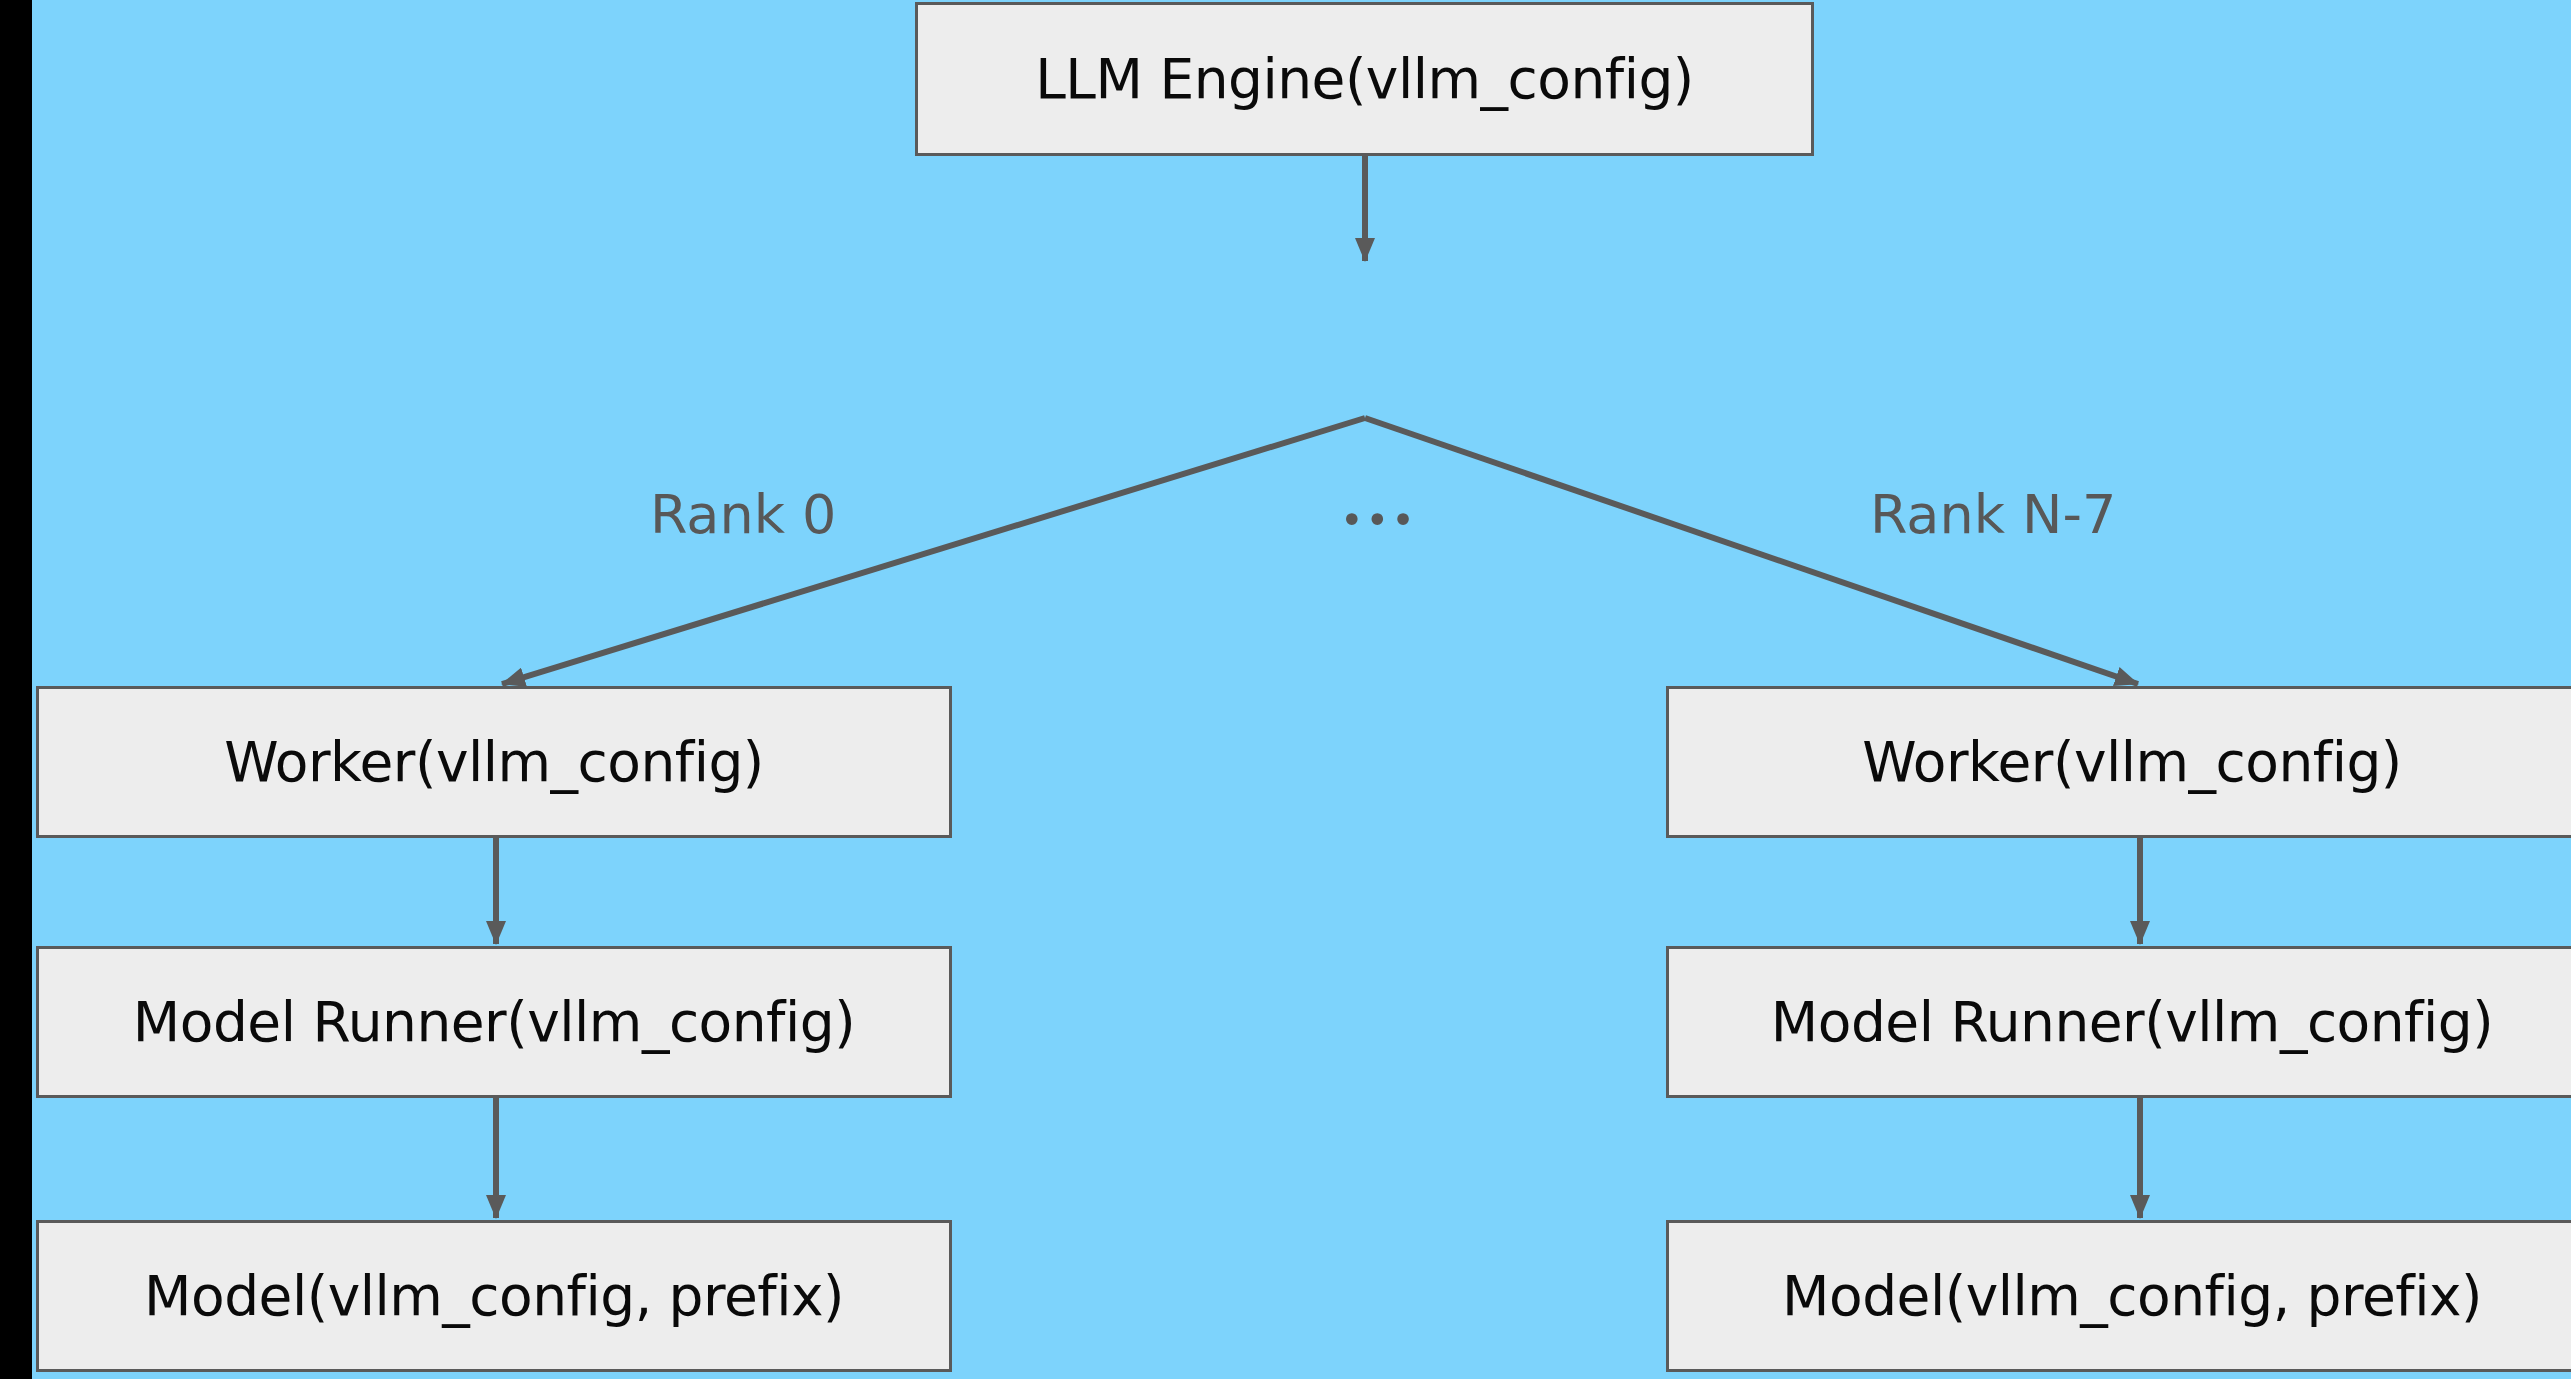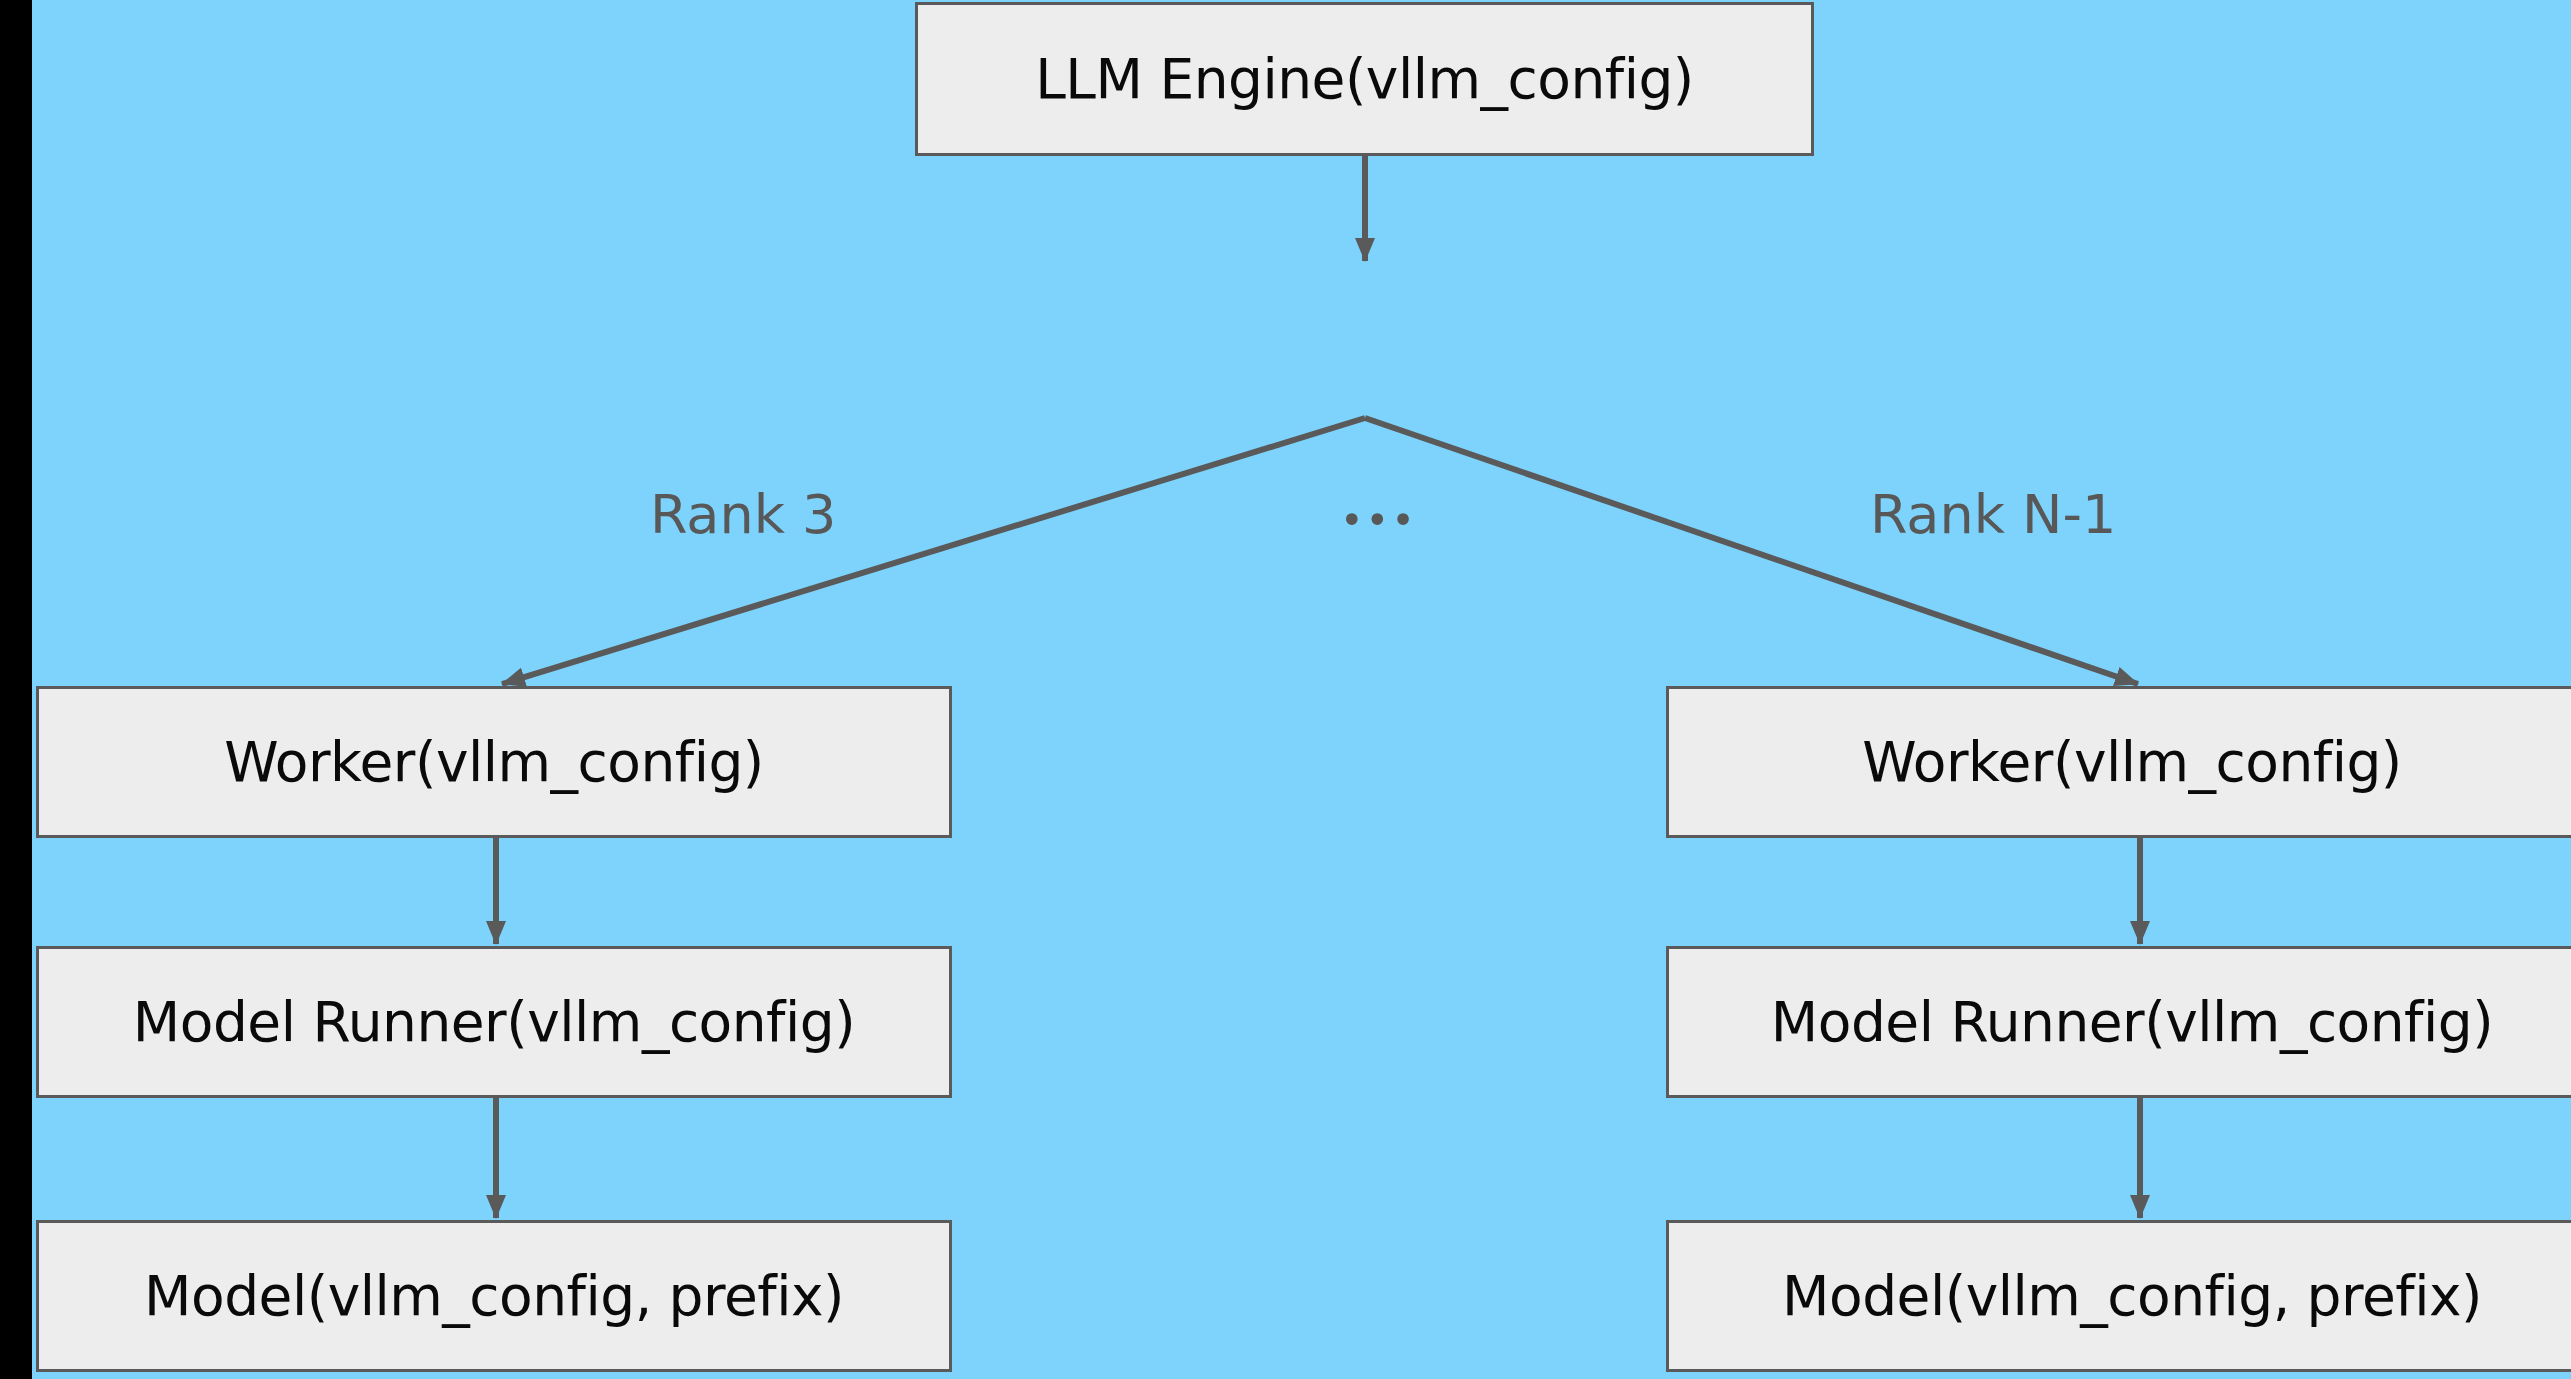--- a/index.html
+++ b/index.html
@@ -129,19 +129,19 @@
   </div>
 
   <div class="node" id="node-model-rank0">
     <span class="node-label">Model(vllm_config, prefix)</span>
   </div>
 
   <div class="node" id="node-model-rankn">
     <span class="node-label">Model(vllm_config, prefix)</span>
   </div>
 
-  <div class="edge-label" id="label-rank-0">Rank 3</div>
+  <div class="edge-label" id="label-rank-0">Rank 0</div>
 
-  <div class="edge-label" id="label-rank-n">Rank N-1</div>
+  <div class="edge-label" id="label-rank-n">Rank N-7</div>
 
   <div class="ellipsis-label" id="label-ellipsis">•••</div>
 
 </div>
 
 </body></html>

